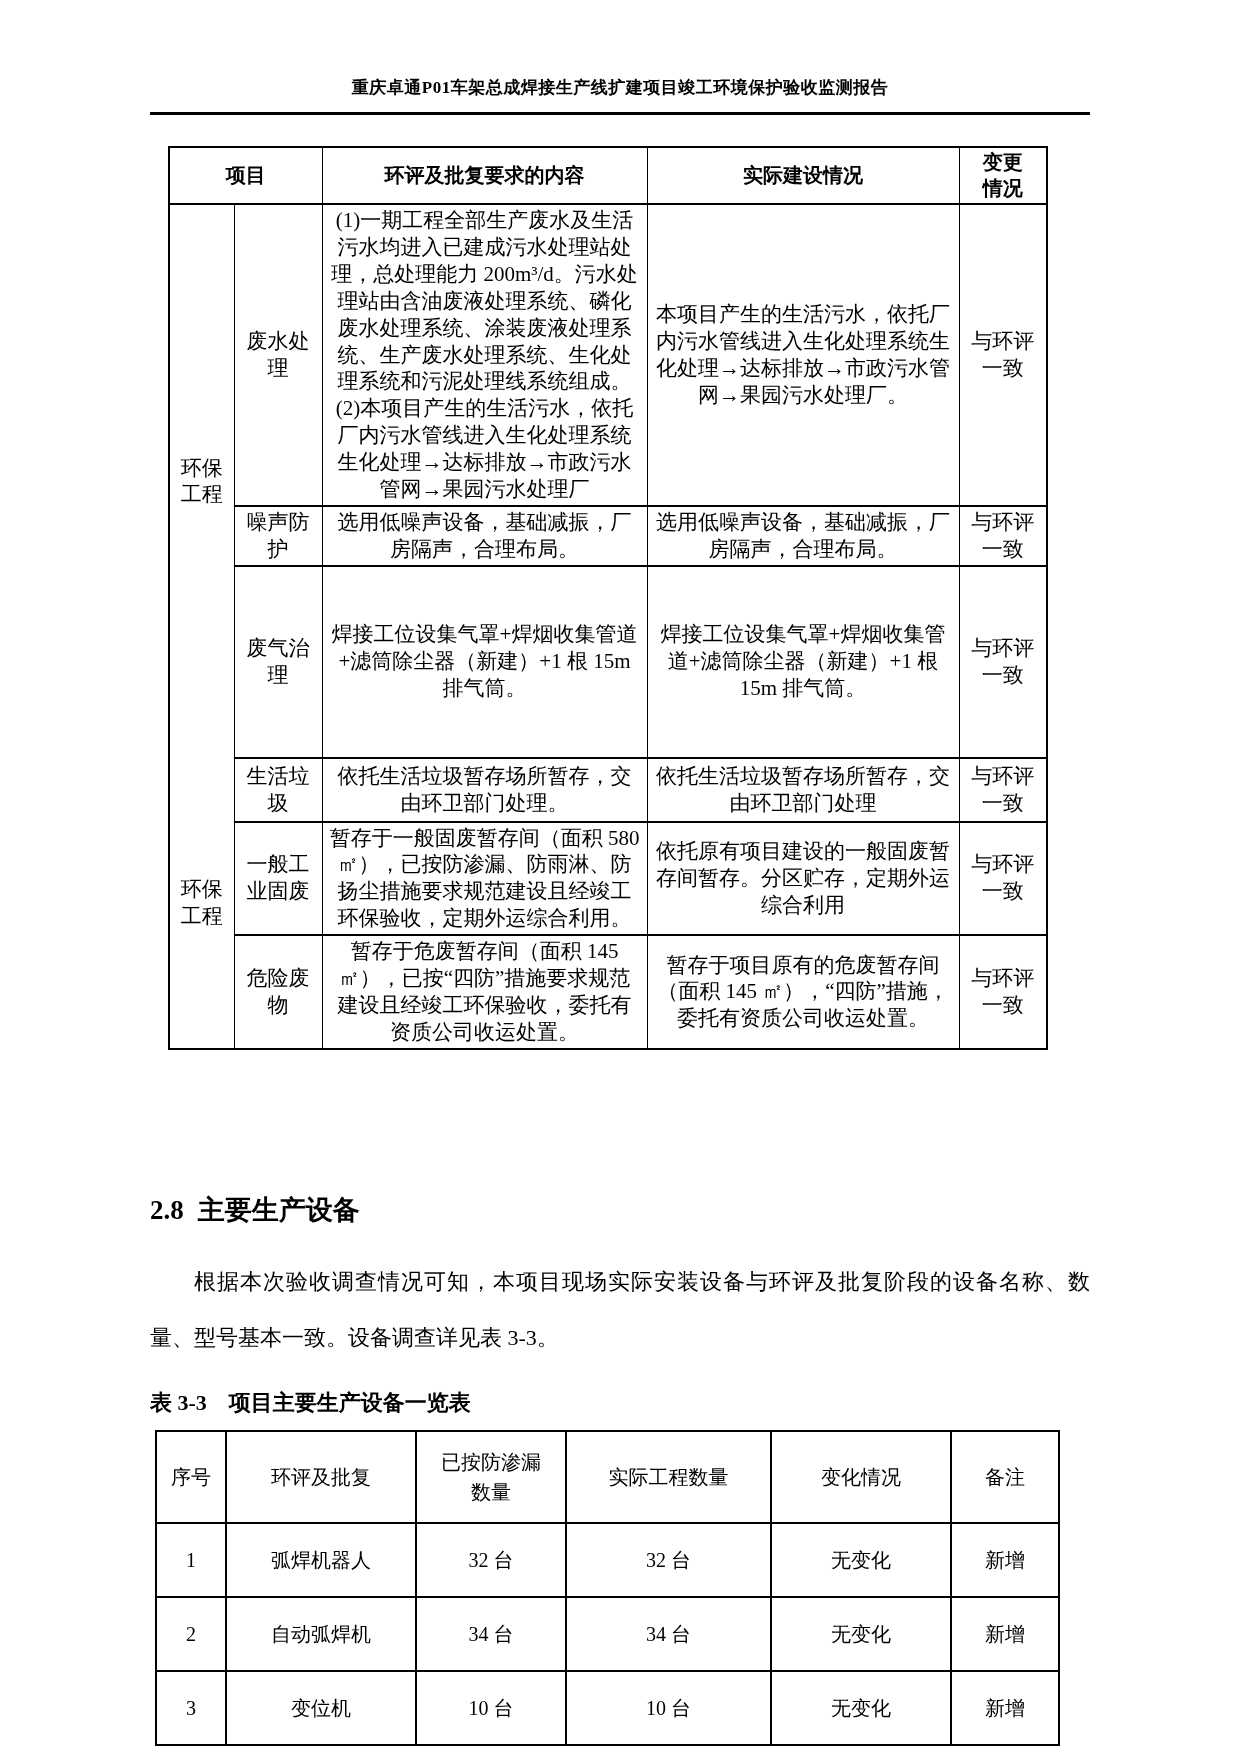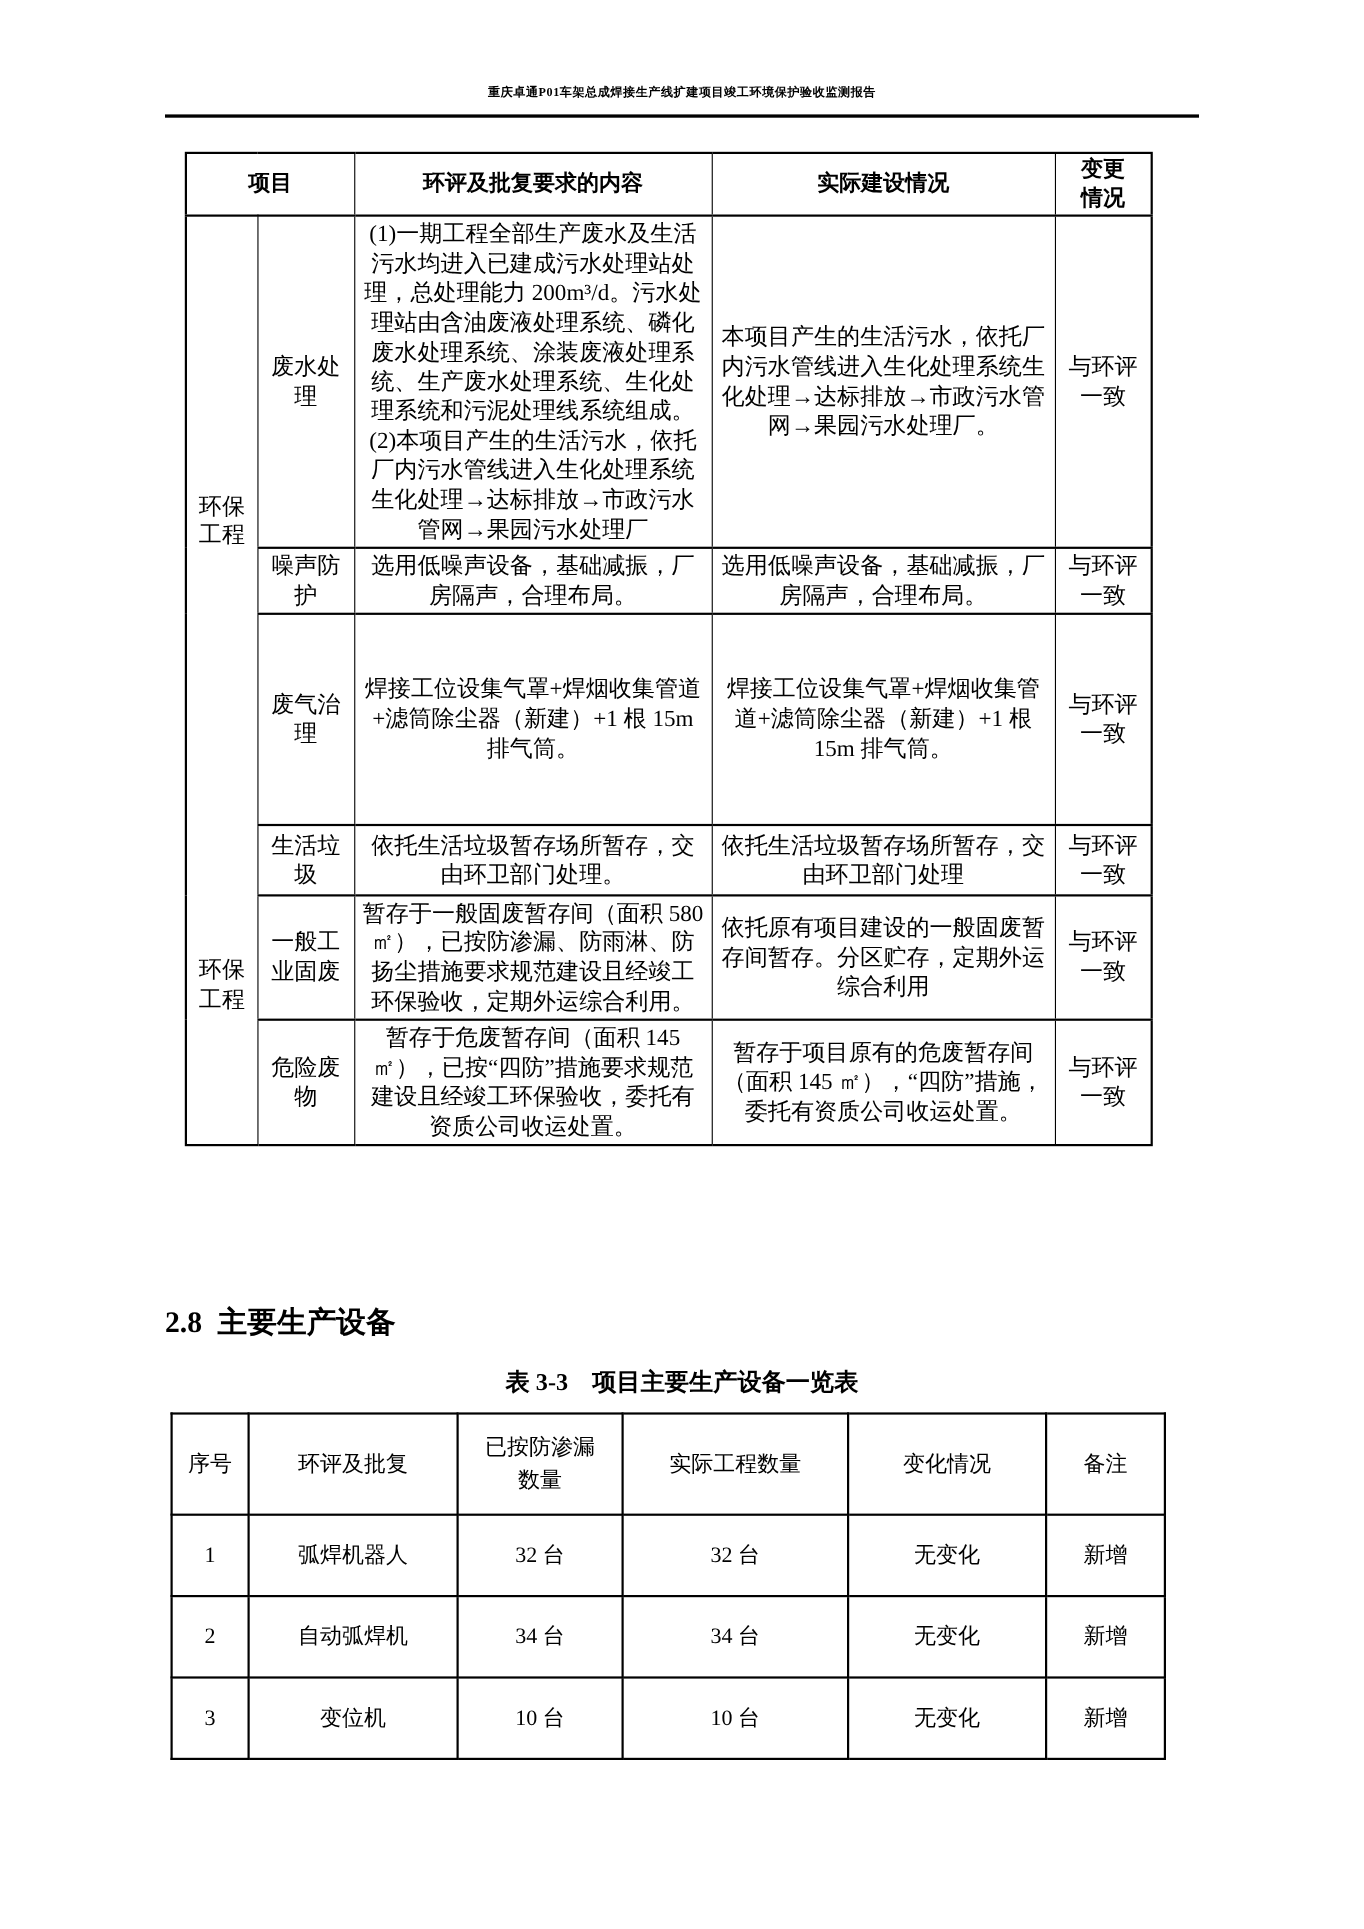--- a/index.html
+++ b/index.html
@@ -9,21 +9,21 @@
     background:#ffffff;
     font-family:"Liberation Serif","DejaVu Serif",serif;
     color:#000;
     box-sizing:border-box;
     overflow:hidden;
   }
   .content{width:940px;margin:0 auto;padding-top:76px;}
   
   .doc-header{
     text-align:center;
-    font-size:11px;
+    font-size:17px;
     font-weight:bold;
     letter-spacing:.5px;
     padding-bottom:13px;
     border-bottom:3px solid #000;
   }
   
   table{border-collapse:collapse;table-layout:fixed;}
   .t1{width:878px;margin:31px 0 0 18px;font-size:21px;}
   .t1 th,.t1 td{
     border-left:1px solid #000;border-right:1px solid #000;
@@ -51,21 +51,20 @@
   .para{
     margin:26px 0 0 0;
     font-size:22px;
     line-height:2.55;
     text-align:justify;
     text-indent:2em;
   }
   
   .caption{
     margin-top:22px;
-    text-align:center;
     font-weight:bold;
     font-size:22px;
   }
   .t2{width:903px;margin:12px 0 0 5px;font-size:20px;border:2px solid #0f172a;}
   .t2 th,.t2 td{
     border:2px solid #000;
     padding:2px 4px;
     vertical-align:middle;
     text-align:center;
     line-height:1.5;
@@ -147,20 +146,21 @@
         <td>暂存于危废暂存间（面积 145 ㎡），已按“四防”措施要求规范建设且经竣工环保验收，委托有资质公司收运处置。</td>
         <td>暂存于项目原有的危废暂存间（面积 145 ㎡），“四防”措施，委托有资质公司收运处置。</td>
         <td class="prewrap">与环评
 一致</td>
       </tr>
     </tbody>
       </table>
 
     <h2 class="section"><span class="sec-no">2.8</span><span>主要生产设备</span></h2>
 
+    <p class="para">根据本次验收调查情况可知，本项目现场实际安装设备与环评及批复阶段的设备名称、数量、型号基本一致。设备调查详见表 3-3。</p>
 
     <div class="caption">表 3-3　项目主要生产设备一览表</div>
 
     <table class="t2">
       <colgroup>
         <col style="width:70px">
           <col style="width:190px">
           <col style="width:150px">
           <col style="width:205px">
           <col style="width:180px">

